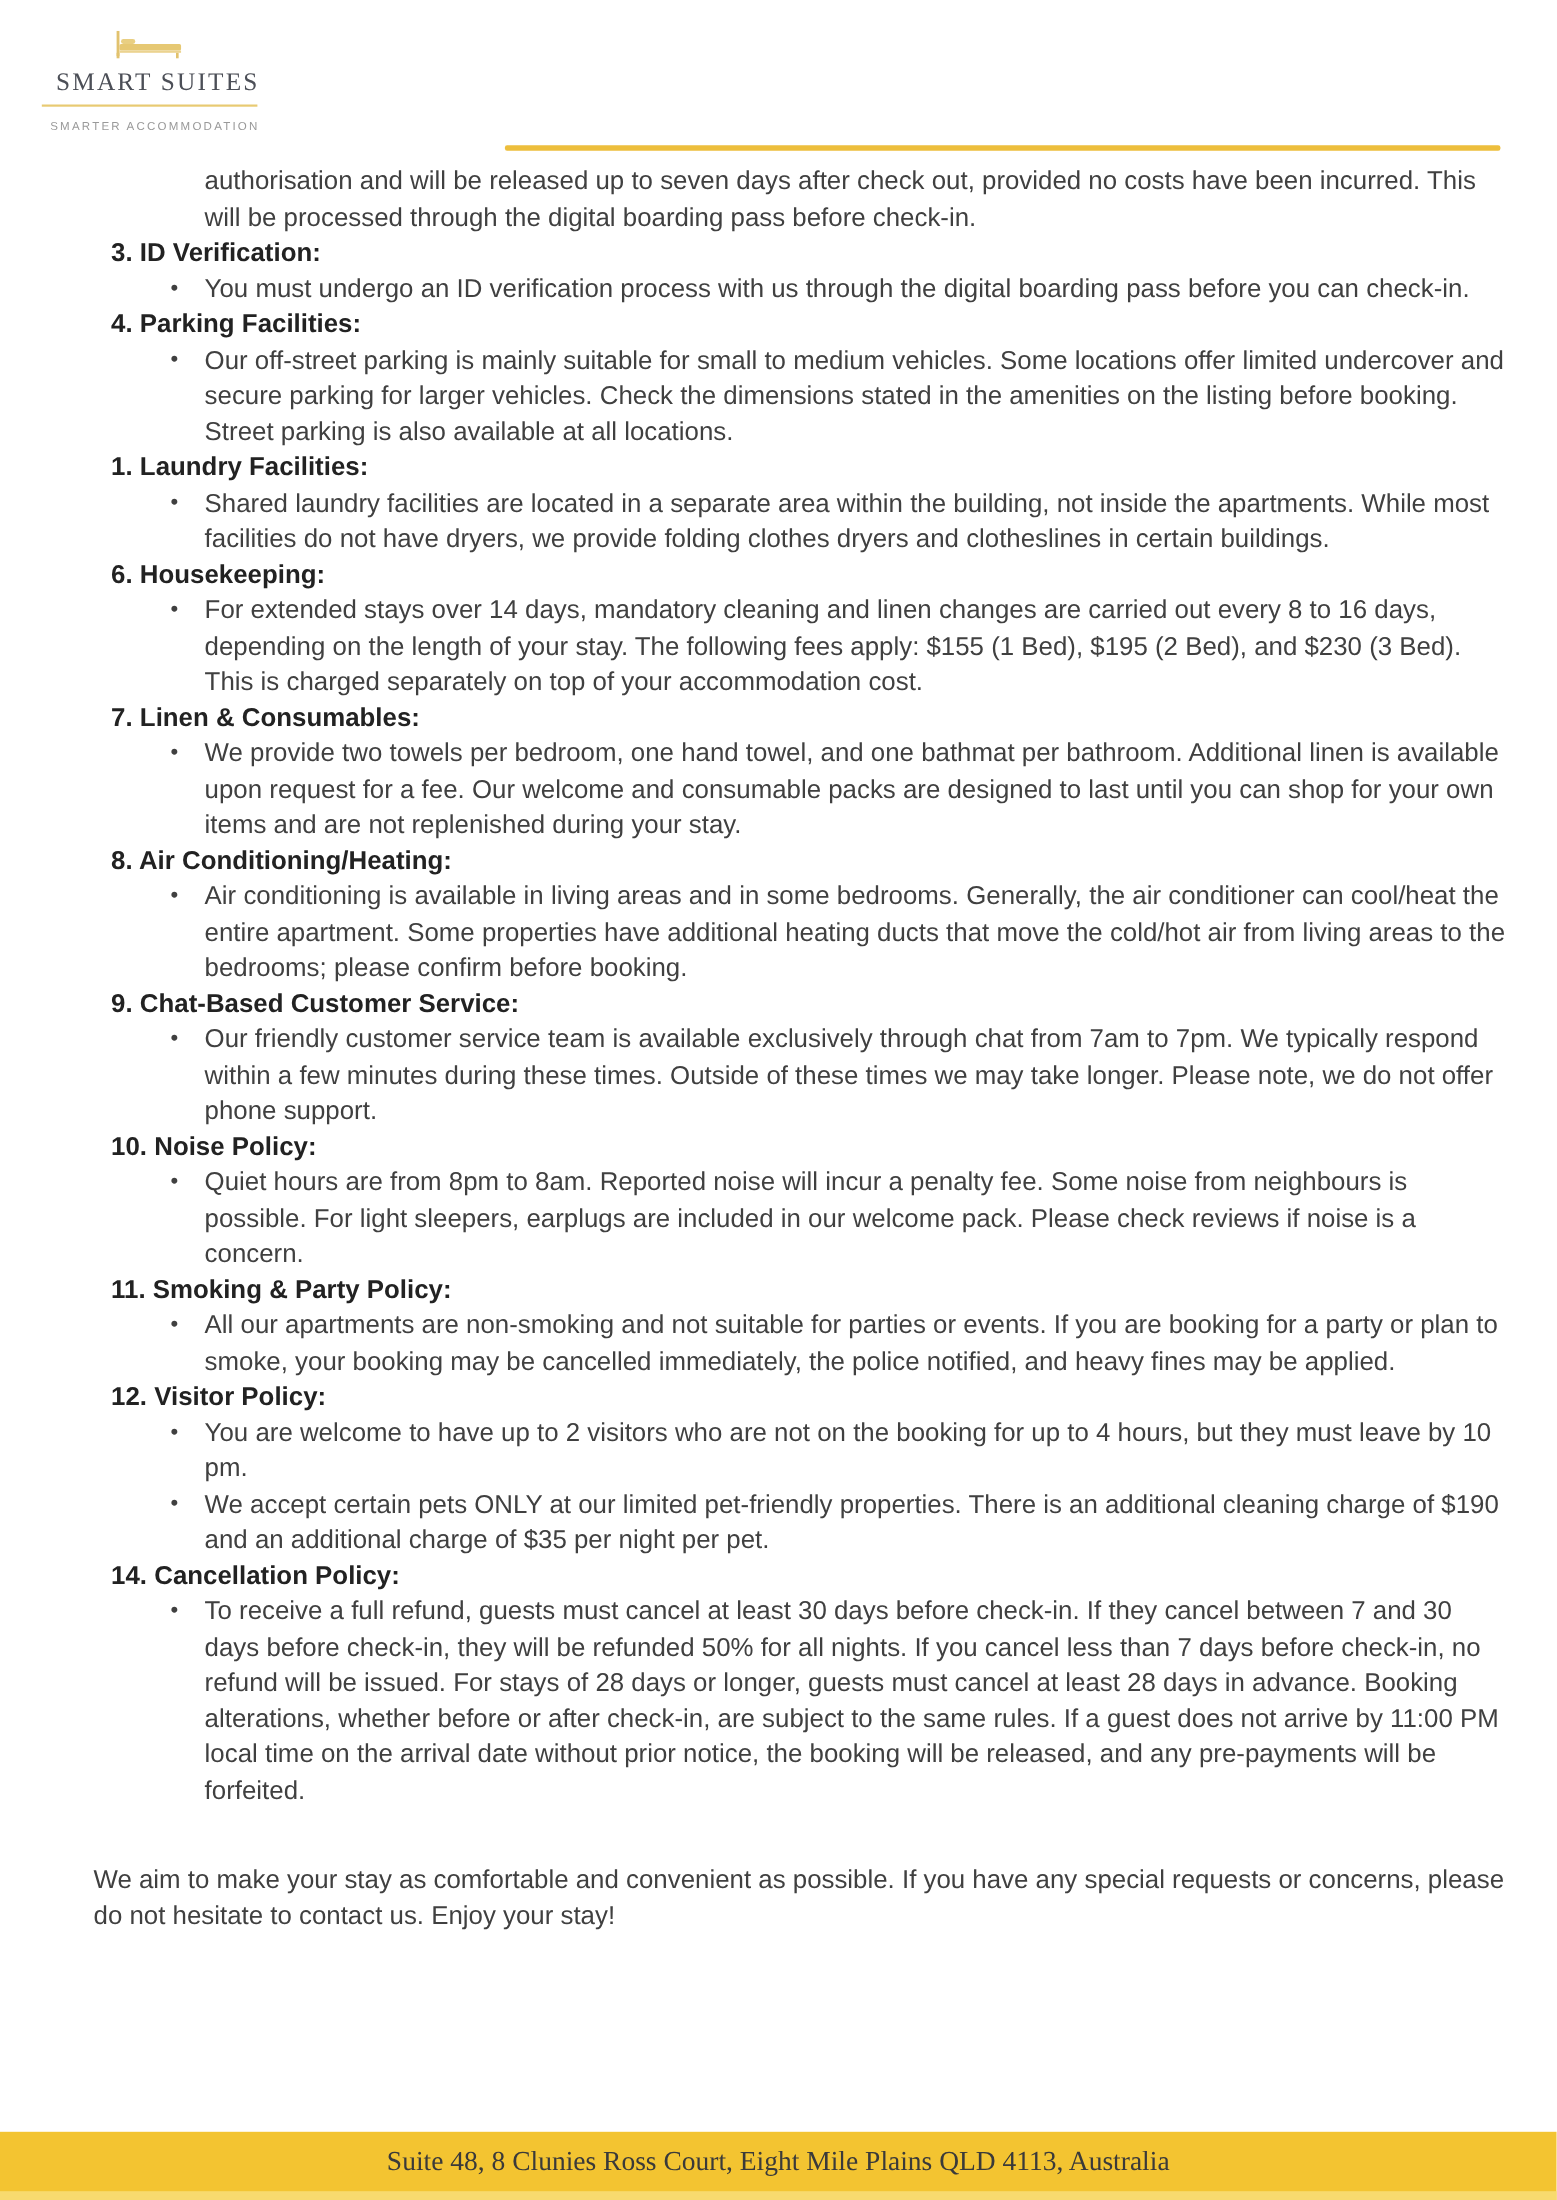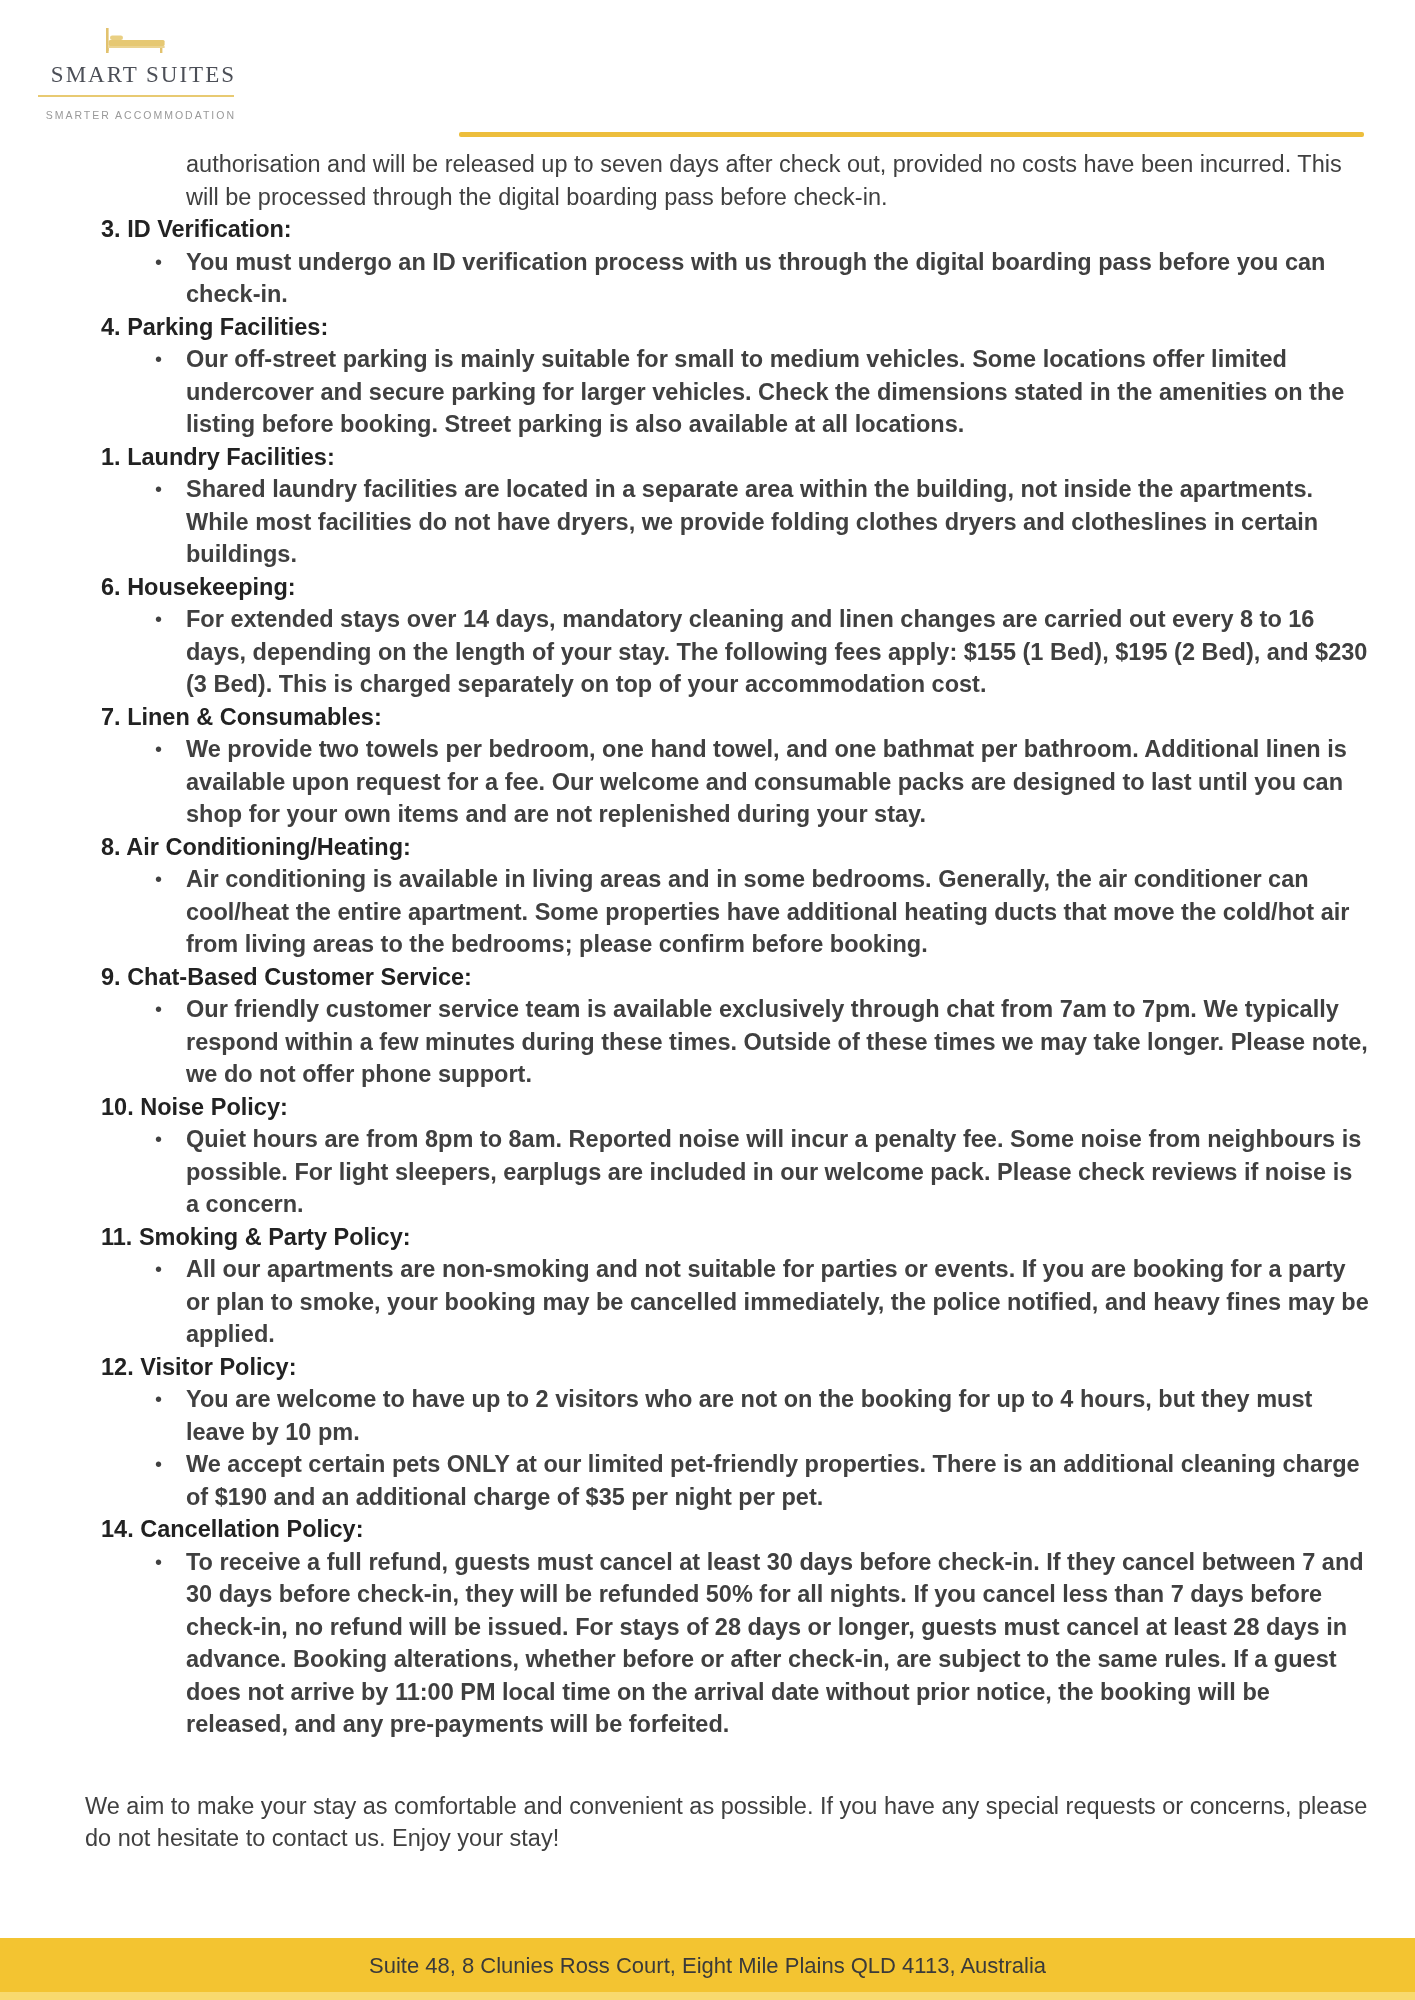--- a/index.html
+++ b/index.html
@@ -28,34 +28,34 @@
   
   .content{
     position:absolute;top:148px;left:85px;width:1288px;
     font-size:23.5px;line-height:32.5px;color:var(--body-text);
   }
   .intro{margin:0 0 0 101px;max-width:1185px;}
   .section{margin:0;}
   .heading{font-weight:bold;color:var(--heading-text);margin-left:16px;}
   .bullet{display:flex;margin-left:70px;}
   .dot{width:31px;flex:0 0 31px;font-size:20px;}
-  .btxt{flex:1;max-width:1185px;font-weight:bold;}
+  .btxt{flex:1;max-width:1185px;}
   .closing{margin:49px 0 12px 0;max-width:1290px;}
   
   .footer{
     position:absolute;left:0;top:1938px;width:1415px;height:62px;
     background:var(--footer-bg);
     display:flex;align-items:center;justify-content:center;
   }
   .footer-strip{
     position:absolute;left:0;bottom:0;width:100%;height:8px;
     background:var(--footer-bg-light);
   }
   .footer-address{
-    font-size:22px;color:var(--footer-text);position:relative;top:-3px;
+    font-size:25px;color:var(--footer-text);position:relative;top:-3px;font-family:Liberation Serif, serif;
   }
 </style>
 </head>
 <body>
 
 <div class="page">
 
   <div class="logo">
     <div class="logo-bed">
       <svg width="62" height="26" viewBox="0 0 62 26" xmlns="http://www.w3.org/2000/svg">

